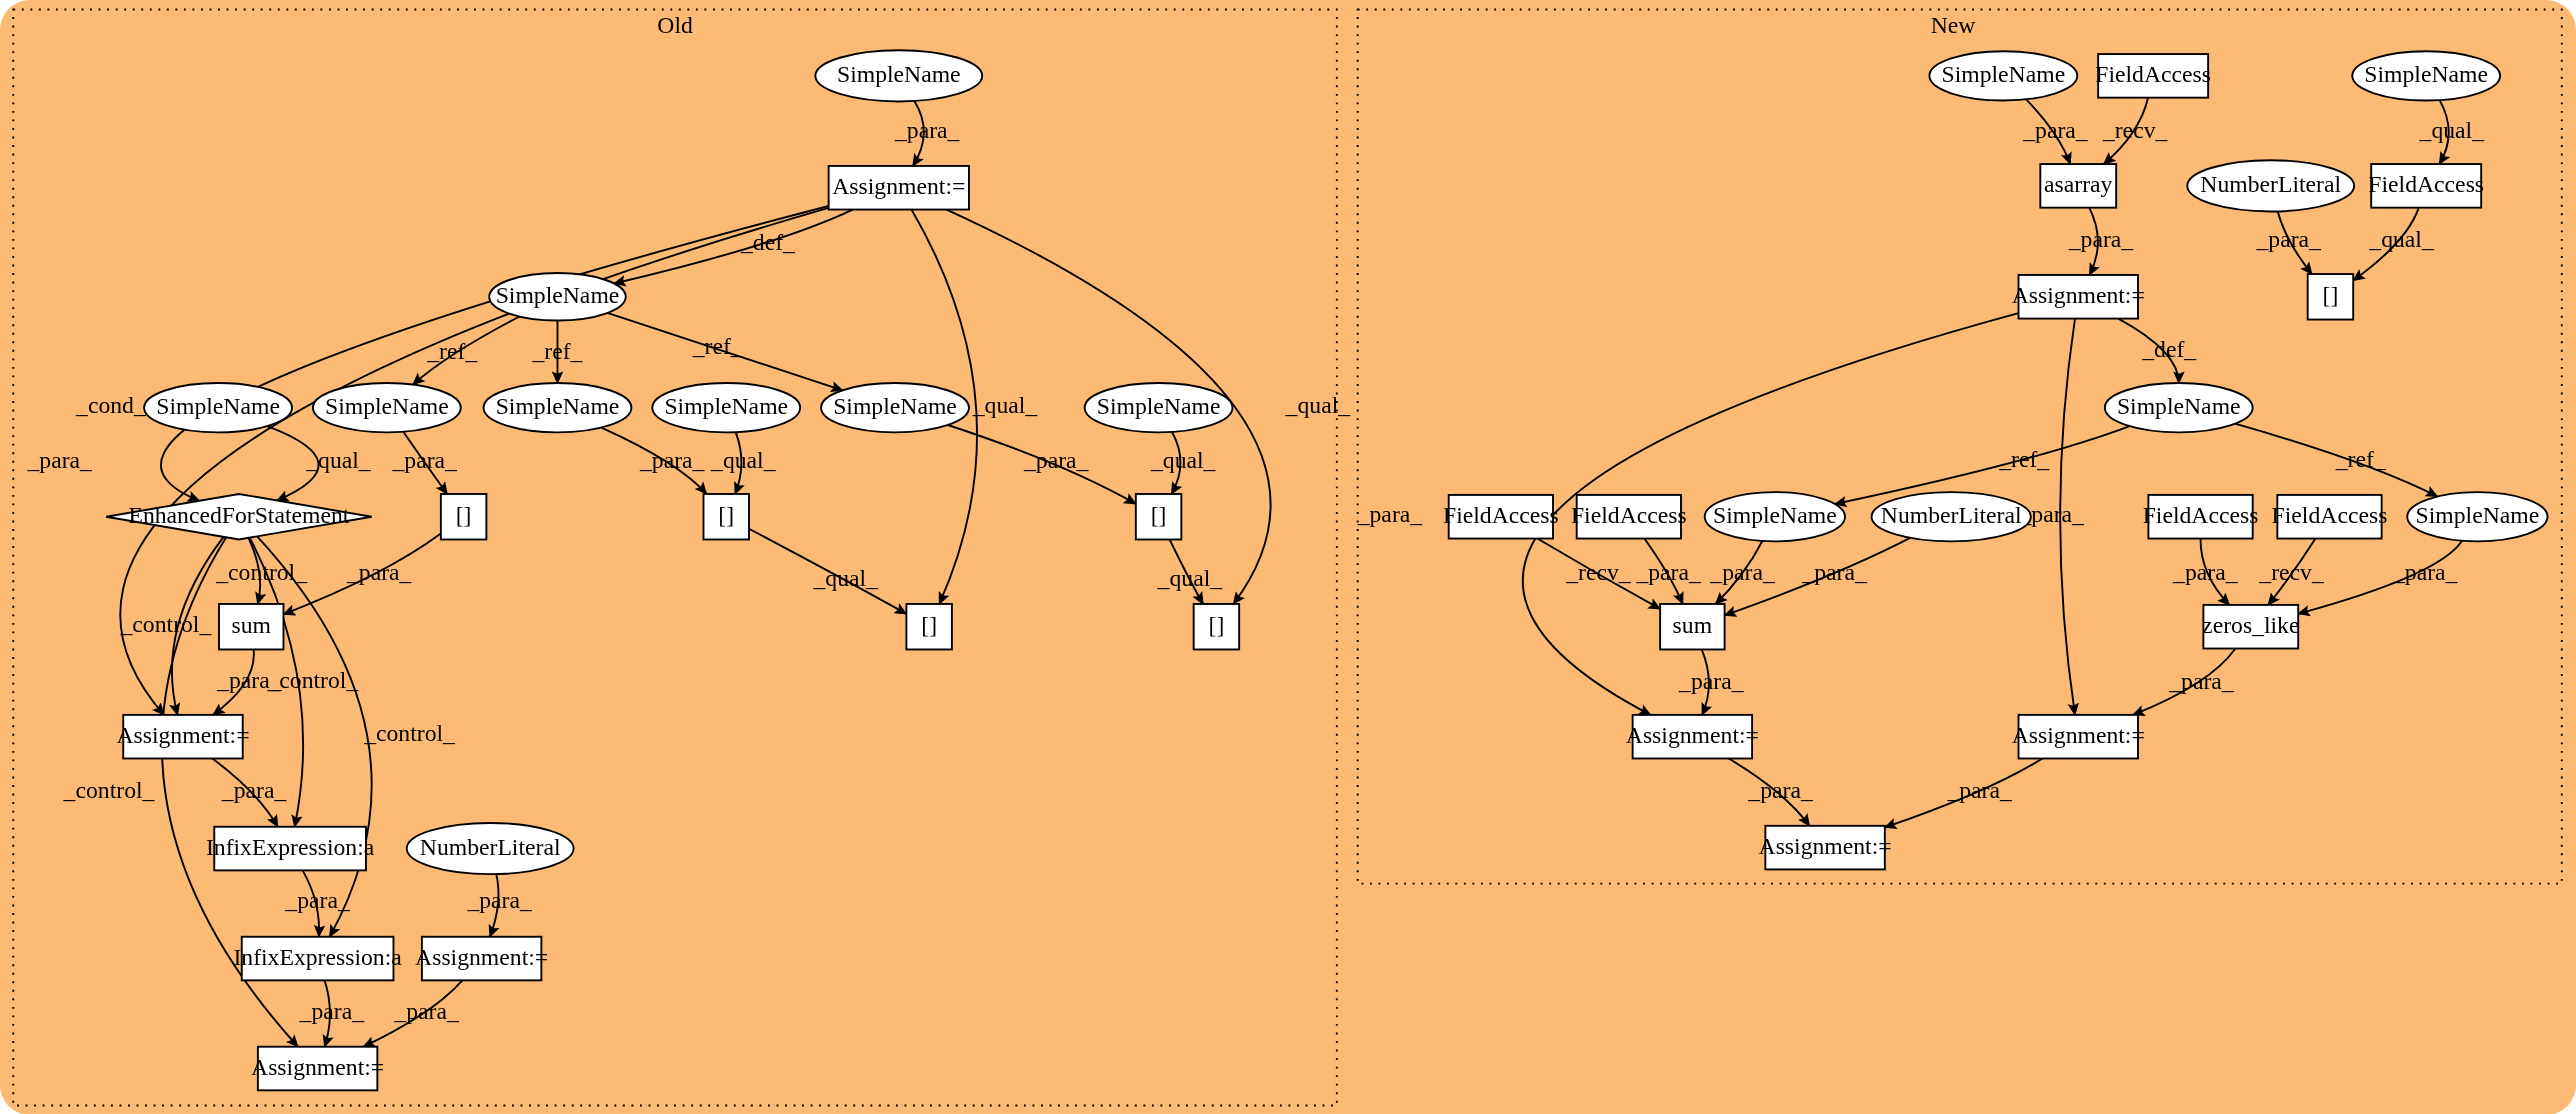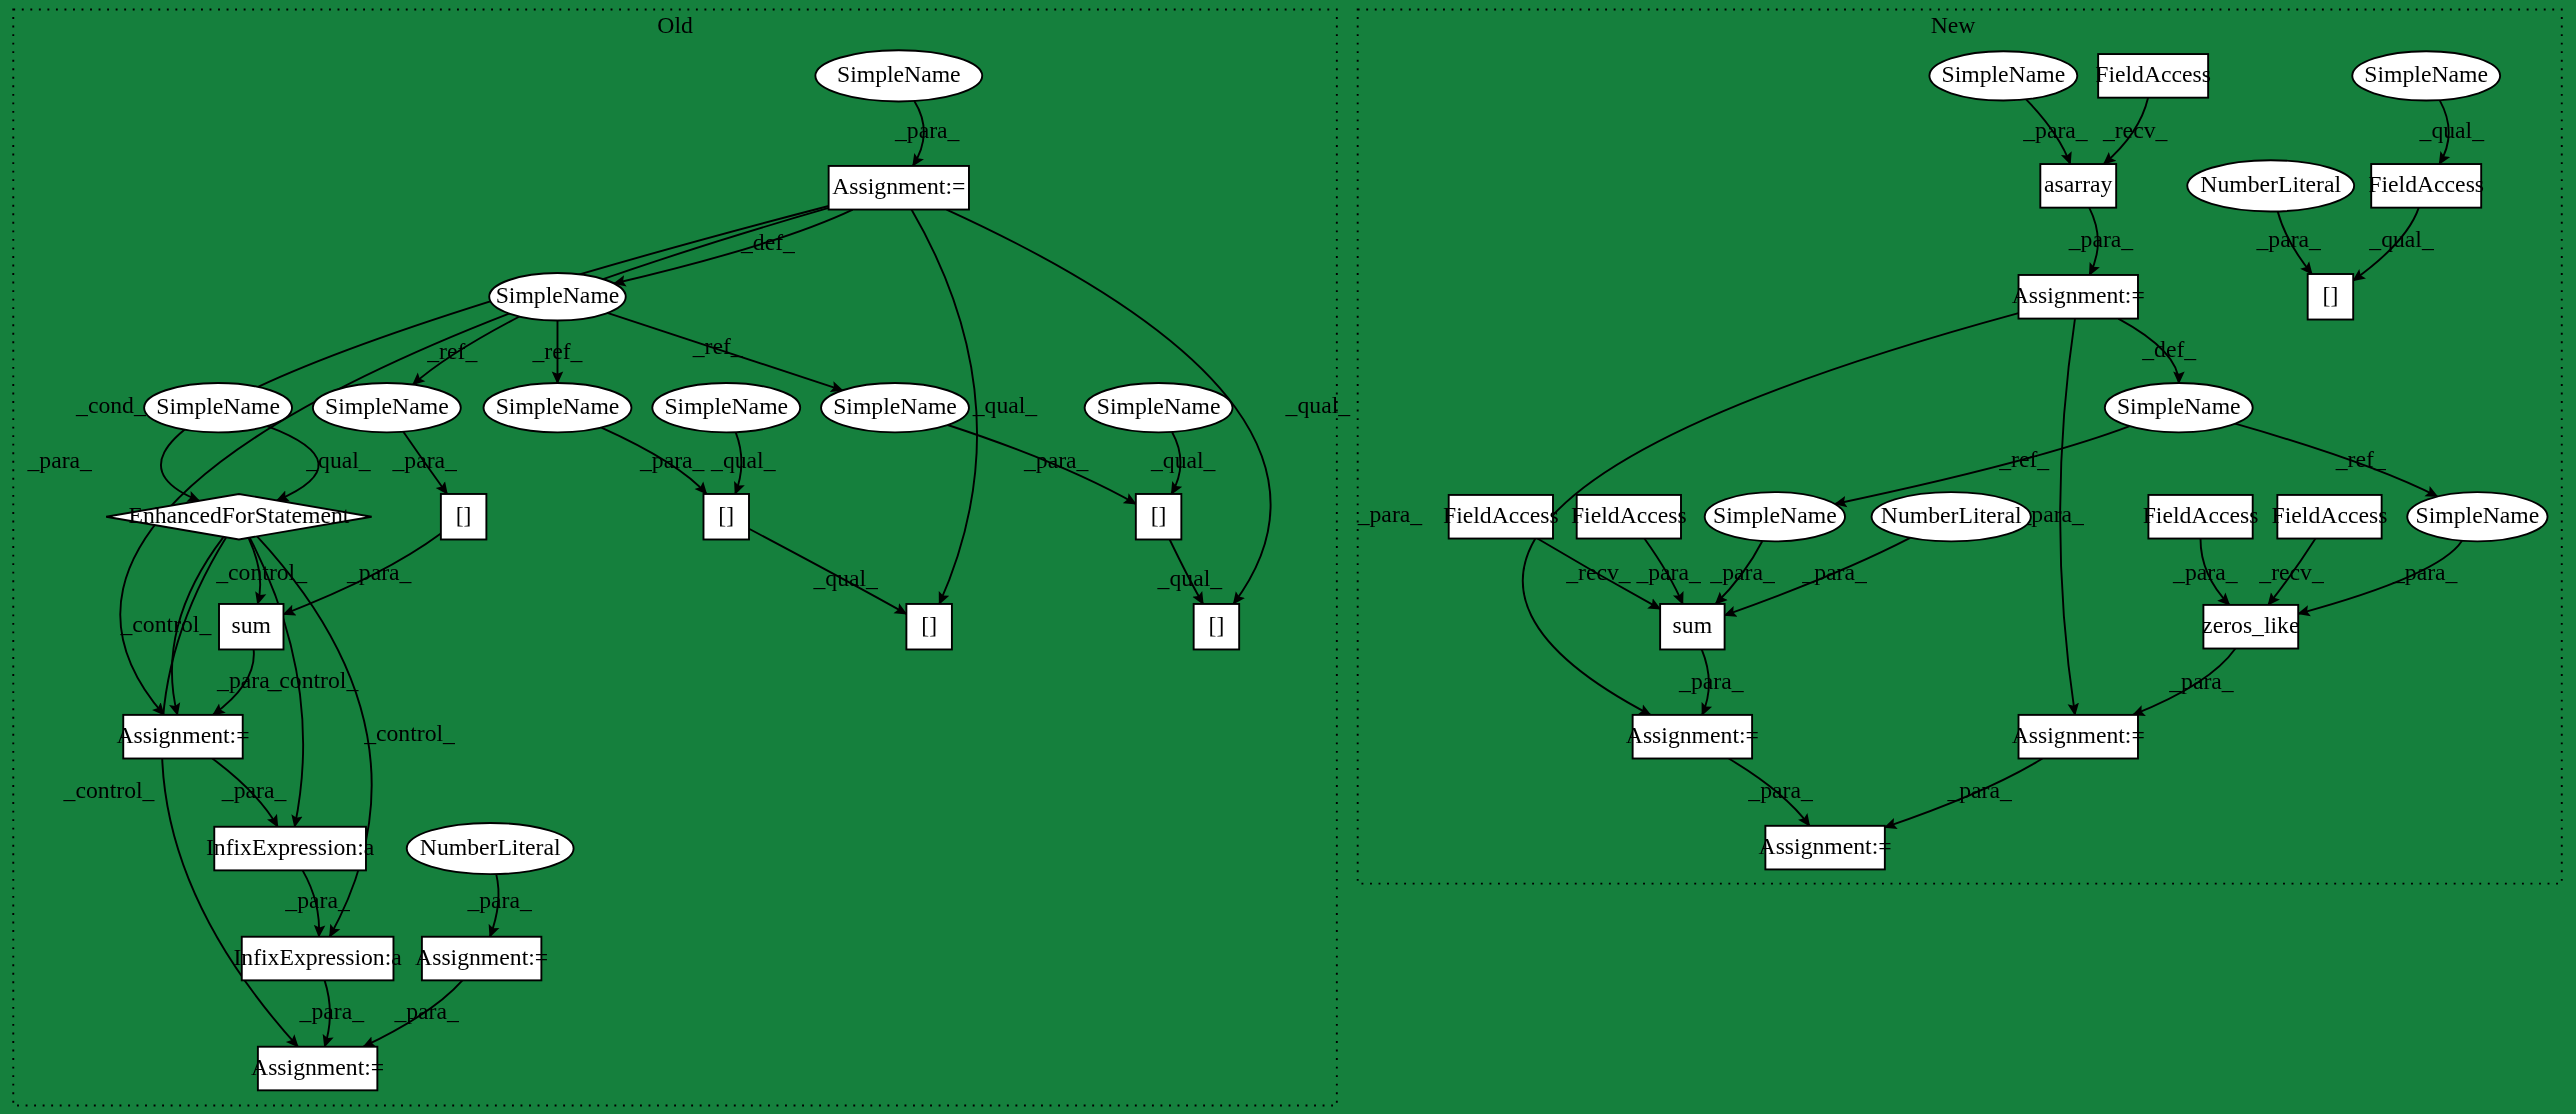--- a/index.html
+++ b/index.html
@@ -1,17 +1,17 @@
 <!DOCTYPE html>
 <html style="font-size:15px"><head>
 <meta charset="utf-8">
 <style>
   html,body{margin:0;padding:0;background:#ffffff;}
-  #root{position:relative;width:2576px;height:1115px;background:#15803d;
-        font-family:"Liberation Serif","DejaVu Serif",serif;}
+  #root{position:relative;width:2576px;height:1115px;background:#fdba74;
+        font-family:"Liberation Serif","DejaVu Serif",serif;border-radius:30px;}
   svg{display:block;}
   .node-shape{fill:#ffffff;stroke:#000000;stroke-width:2;}
   .node-label{font-family:"Liberation Serif","DejaVu Serif",serif;font-size:25px;fill:#000;
               text-anchor:middle;dominant-baseline:middle;}
   .edge{fill:none;stroke:#000000;stroke-width:2;}
   .edge-label{font-family:"Liberation Serif","DejaVu Serif",serif;font-size:25px;fill:#000;
               text-anchor:middle;dominant-baseline:middle;}
   .cluster-box{fill:none;stroke:#000000;stroke-width:2;stroke-dasharray:2 7;}
   .cluster-title{font-family:"Liberation Serif","DejaVu Serif",serif;font-size:25px;fill:#000;
                  text-anchor:middle;dominant-baseline:middle;}

